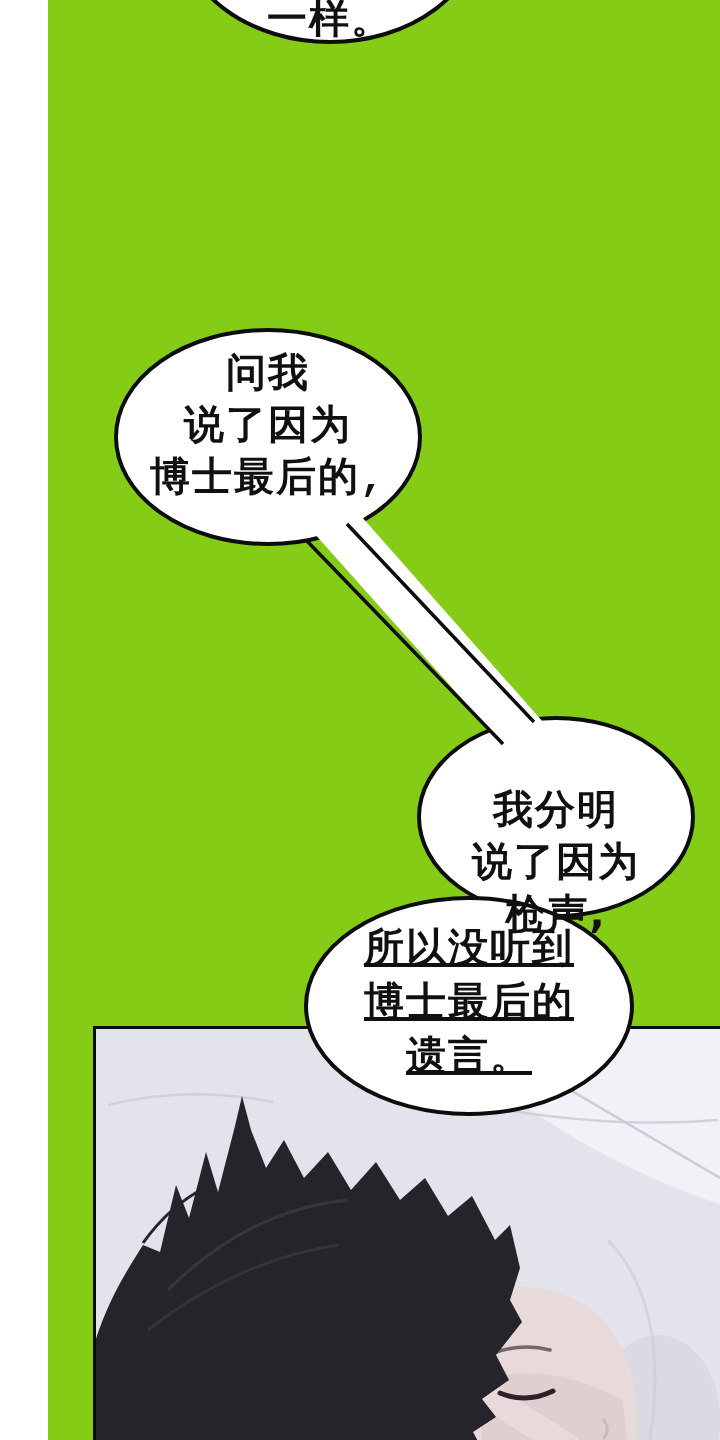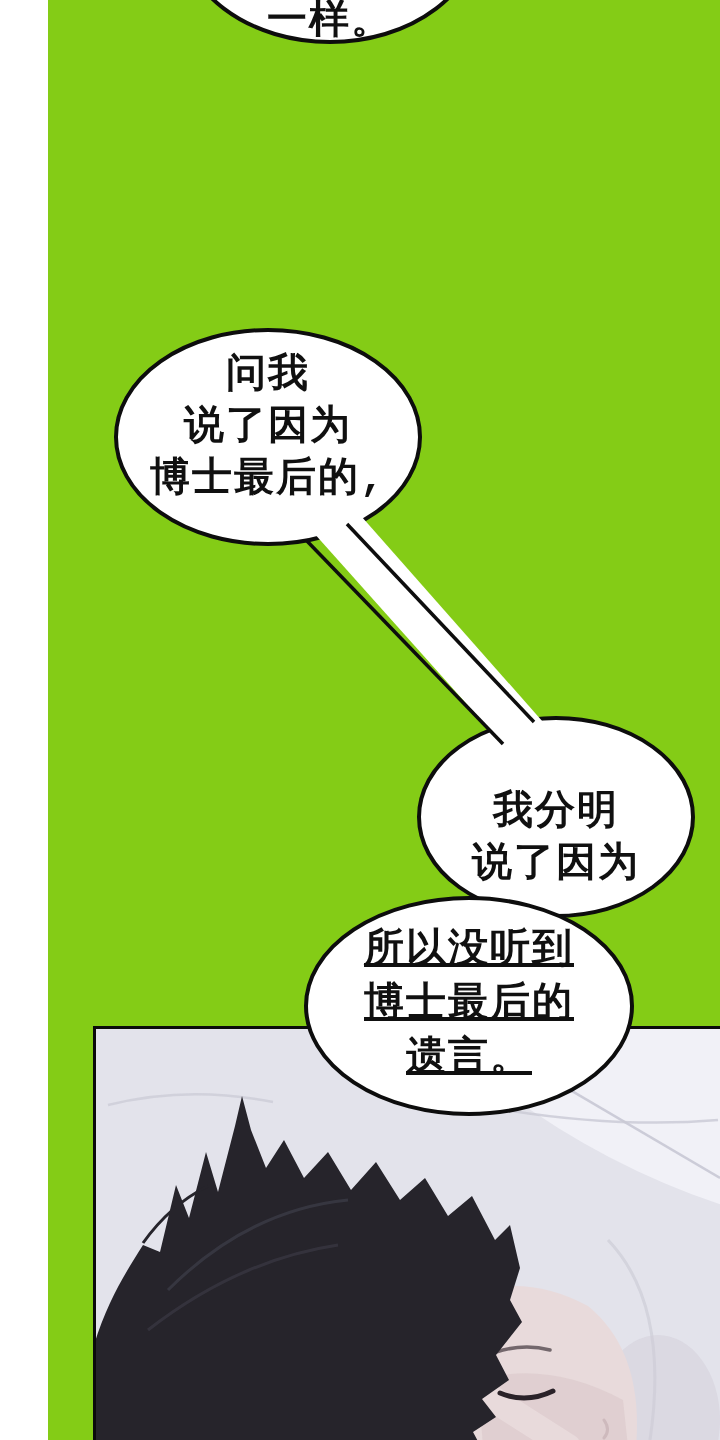--- a/index.html
+++ b/index.html
@@ -97,20 +97,21 @@
 
   <div class="bubble-text bt-1">
     <div>问我</div>
     <div>说了因为</div>
     <div>博士最后的,</div>
   </div>
 
   <div class="bubble-text bt-2">
     <div>我分明</div>
     <div>说了因为</div>
+    <div>枪声,</div>
   </div>
 
   <div class="bubble-text bt-3">
     <div>所以没听到</div>
     <div>博士最后的</div>
     <div>遗言。</div>
   </div>
 
 </div>
 

